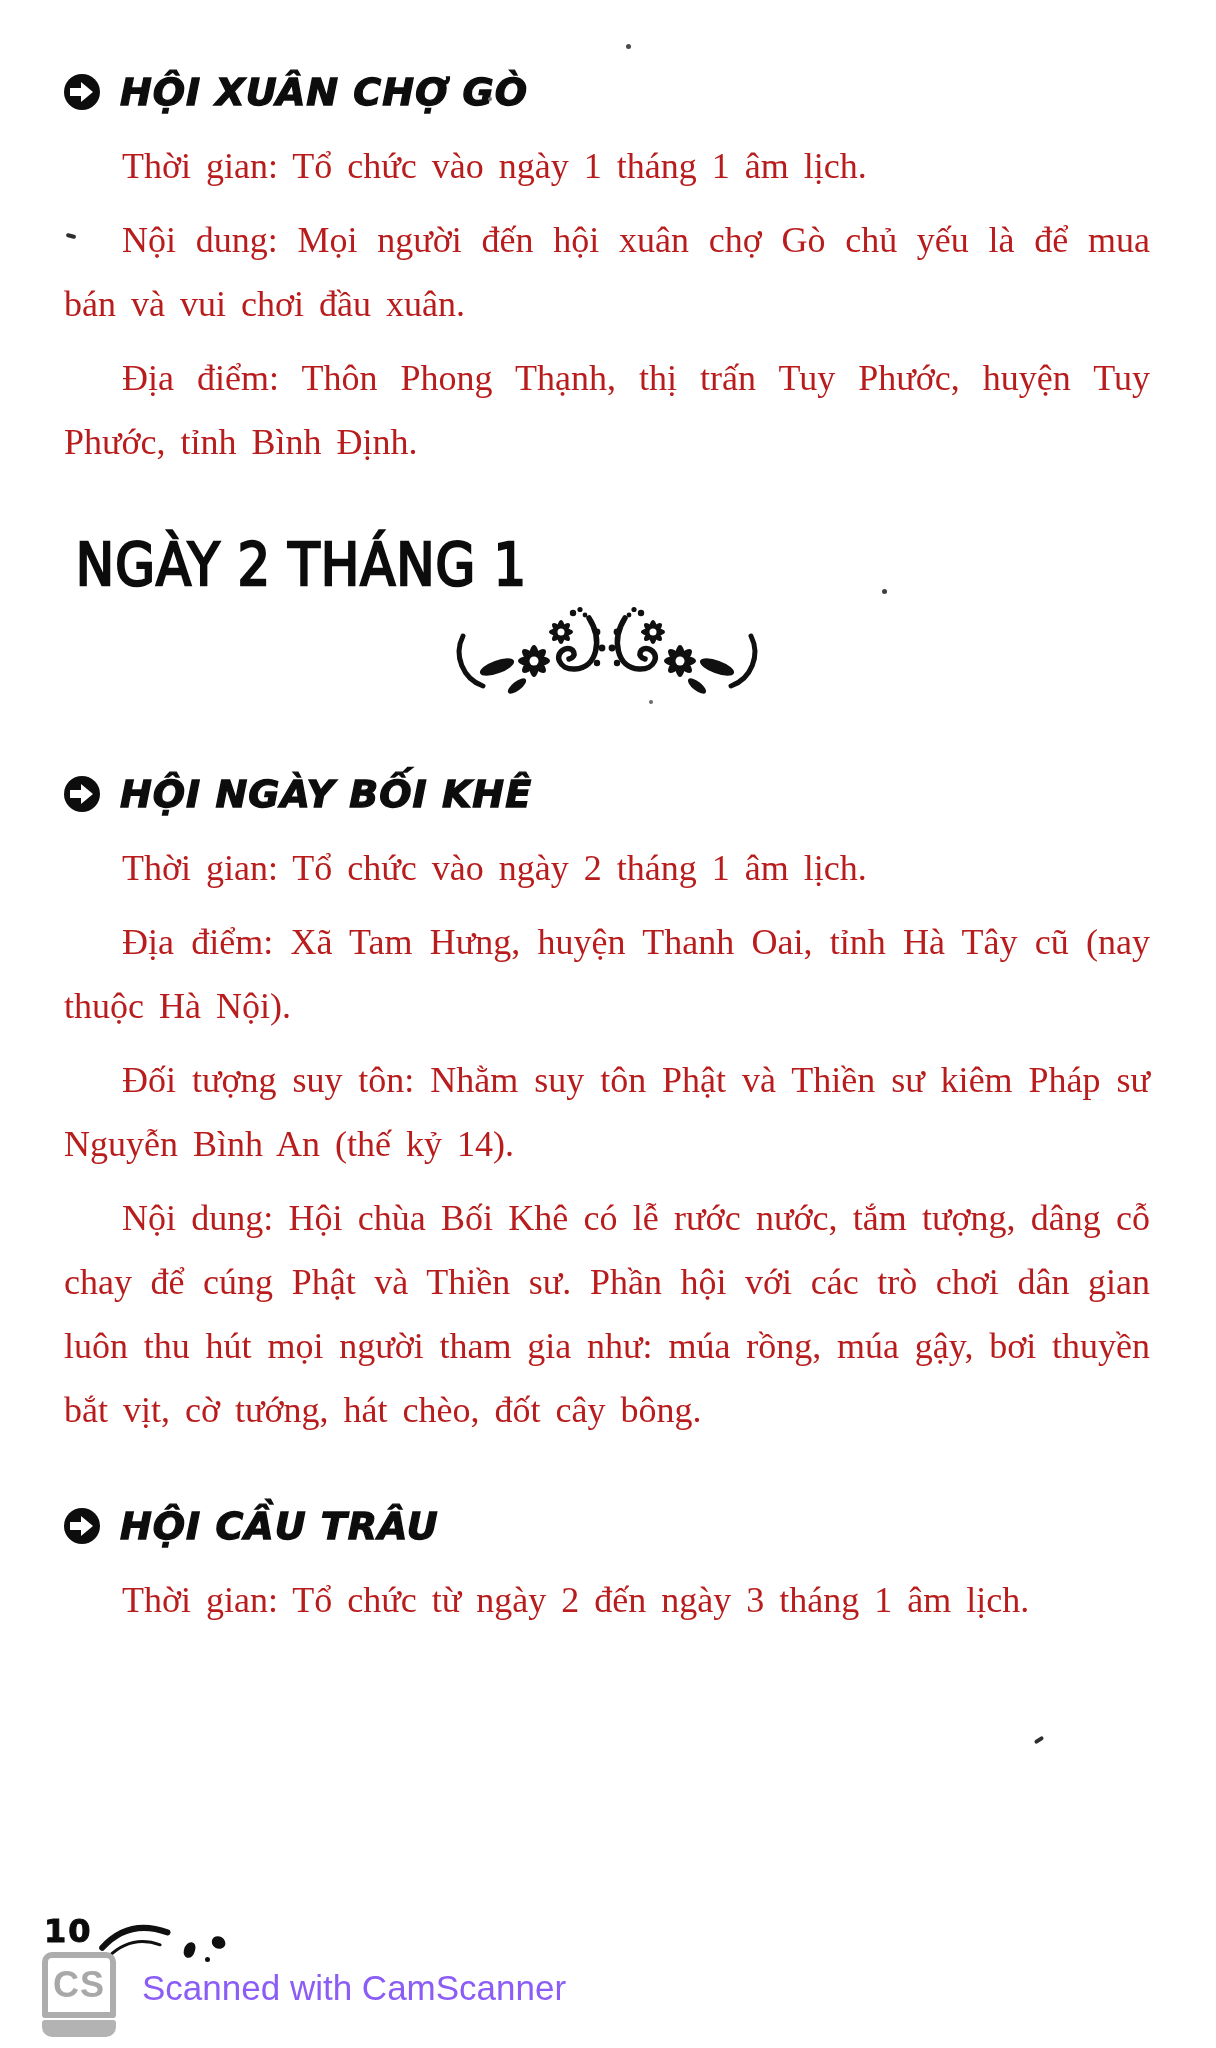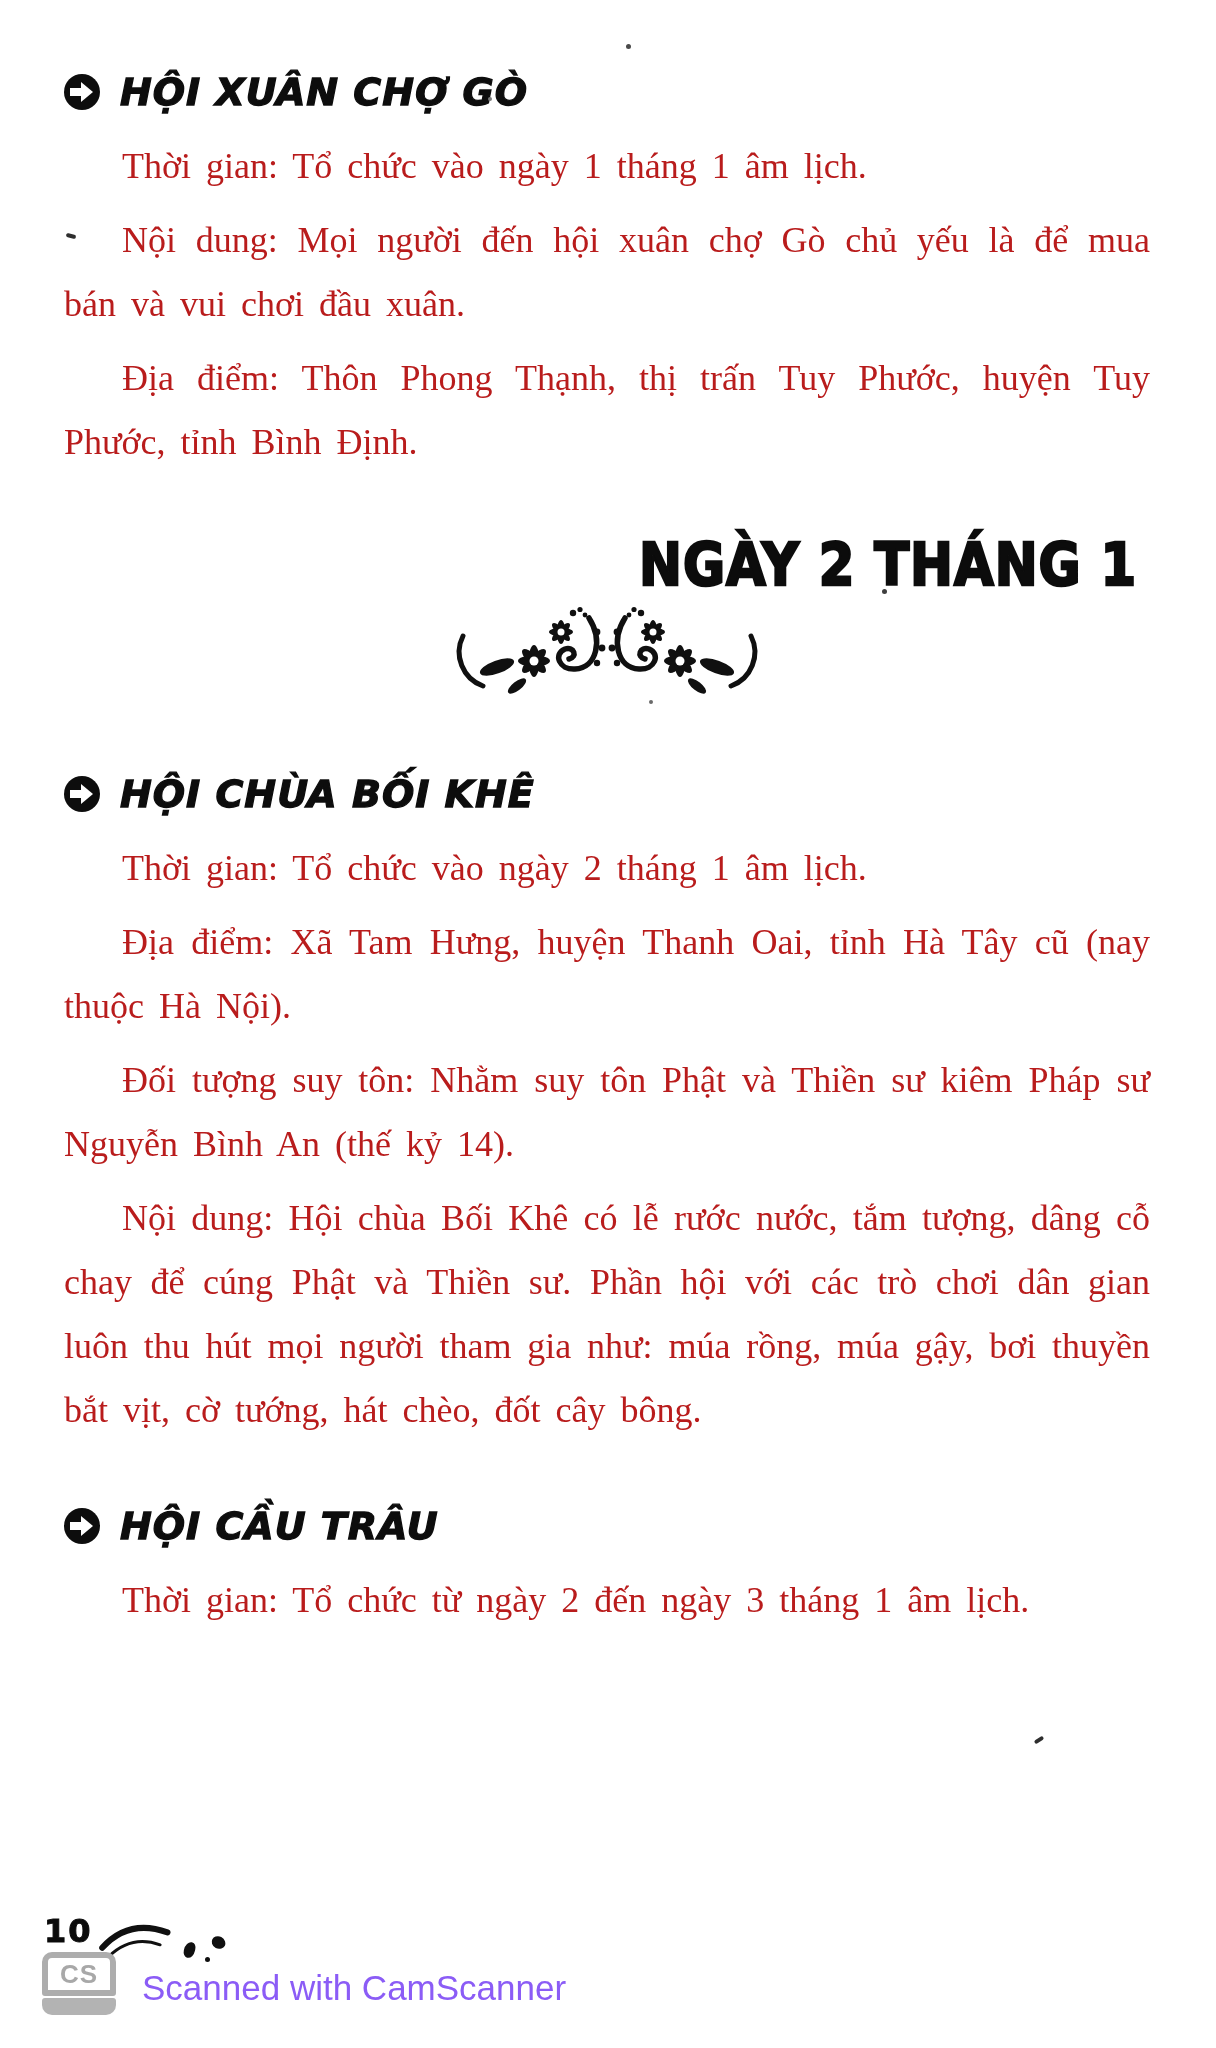--- a/index.html
+++ b/index.html
@@ -21,22 +21,22 @@
   .bullet::after{content:"";position:absolute;left:17px;top:8px;width:0;height:0;
     border-left:12px solid #fff;border-top:10px solid transparent;border-bottom:10px solid transparent;}
   
   .para{
     margin:0 0 10px 0;font-size:36px;line-height:64px;
     text-align:justify;text-indent:58px;word-spacing:6px;color:#b91c1c;
   }
   .para:last-child{margin-bottom:0;}
   
   .day-heading{
-    margin:64px 0 14px 0;text-align:right;font-family:"DejaVu Sans",sans-serif;
-    font-weight:bold;font-size:54px;line-height:1;color:#0c0c0c;letter-spacing:1px;
+    margin:64px 0 14px 0;text-align:left;font-family:"DejaVu Sans",sans-serif;
+    font-weight:normal;font-size:54px;line-height:1;color:#0c0c0c;letter-spacing:1px;
   }
   .day-heading span{display:inline-block;transform:scale(.95,1.1);
     -webkit-text-stroke:2.4px #0c0c0c;}
   .ornament-wrap{margin:14px 0 0 0;text-align:center;}
   .section{margin:0;}
   .section-2{margin-top:70px;}
   .section-3{margin-top:62px;}
   
   .page-number{
     position:absolute;left:44px;top:1912px;font-family:"DejaVu Sans",sans-serif;
@@ -45,23 +45,23 @@
   }
   .swoosh{position:absolute;left:98px;top:1922px;transform:rotate(-3deg);}
   .ink-blot-1{position:absolute;left:184px;top:1942px;width:11px;height:16px;background:#101010;
     border-radius:60% 40% 55% 45%;transform:rotate(12deg);}
   .ink-blot-2{position:absolute;left:212px;top:1936px;width:13px;height:13px;background:#101010;
     border-radius:45% 60% 40% 60%;transform:rotate(-18deg);}
   .ink-blot-3{position:absolute;left:205px;top:1957px;width:5px;height:5px;background:#101010;border-radius:50%;}
   .watermark{position:absolute;left:42px;top:1952px;display:flex;align-items:flex-start;gap:26px;}
   .cs-logo{width:74px;flex:0 0 auto;}
   .cs-box{
-    box-sizing:border-box;width:74px;height:44px;border:6px solid #adadad;border-radius:10px 10px 3px 3px;
+    box-sizing:border-box;width:74px;height:66px;border:6px solid #adadad;border-radius:10px 10px 3px 3px;
     display:flex;align-items:center;justify-content:center;
-    font-family:"Liberation Sans",sans-serif;font-weight:bold;font-size:26px;color:#a8a8a8;letter-spacing:1px;
+    font-family:"Liberation Sans",sans-serif;font-weight:bold;font-size:36px;color:#a8a8a8;letter-spacing:1px;
   }
   .cs-tab{width:74px;height:17px;background:#b3b3b3;border-radius:3px 3px 10px 10px;margin-top:2px;}
   .wm-text{
     font-family:Liberation Sans, sans-serif;font-size:35px;color:#8b5cf6;
     line-height:72px;white-space:nowrap;
   }
   
   .speck{position:absolute;border-radius:50%;background:#555;}
   .sp1{left:626px;top:44px;width:5px;height:5px;background:#4a4a4a;}
   .sp2{left:488px;top:97px;width:4px;height:4px;background:#7a7a7a;}
@@ -121,21 +121,21 @@
         </g>
       </defs>
       <use href="#halfL"></use>
       <use href="#halfL" transform="translate(340,0) scale(-1,1)"></use>
     </svg>
   </div>
 
   <section class="section section-2">
     <h2 class="fest-title">
       <span class="bullet"></span>
-      <span>HỘI CHÙA BỐI KHÊ</span>
+      <span>HỘI NGÀY BỐI KHÊ</span>
     </h2>
     <p class="para">Thời gian: Tổ chức vào ngày 2 tháng 1 âm lịch.</p>
     <p class="para">Địa điểm: Xã Tam Hưng, huyện Thanh Oai, tỉnh Hà Tây cũ (nay thuộc Hà Nội).</p>
     <p class="para">Đối tượng suy tôn: Nhằm suy tôn Phật và Thiền sư kiêm Pháp sư Nguyễn Bình An (thế kỷ 14).</p>
     <p class="para">Nội dung: Hội chùa Bối Khê có lễ rước nước, tắm tượng, dâng cỗ chay để cúng Phật và Thiền sư. Phần hội với các trò chơi dân gian luôn thu hút mọi người tham gia như: múa rồng, múa gậy, bơi thuyền bắt vịt, cờ tướng, hát chèo, đốt cây bông.</p>
   </section>
 
   <section class="section section-3">
     <h2 class="fest-title">
       <span class="bullet"></span>

